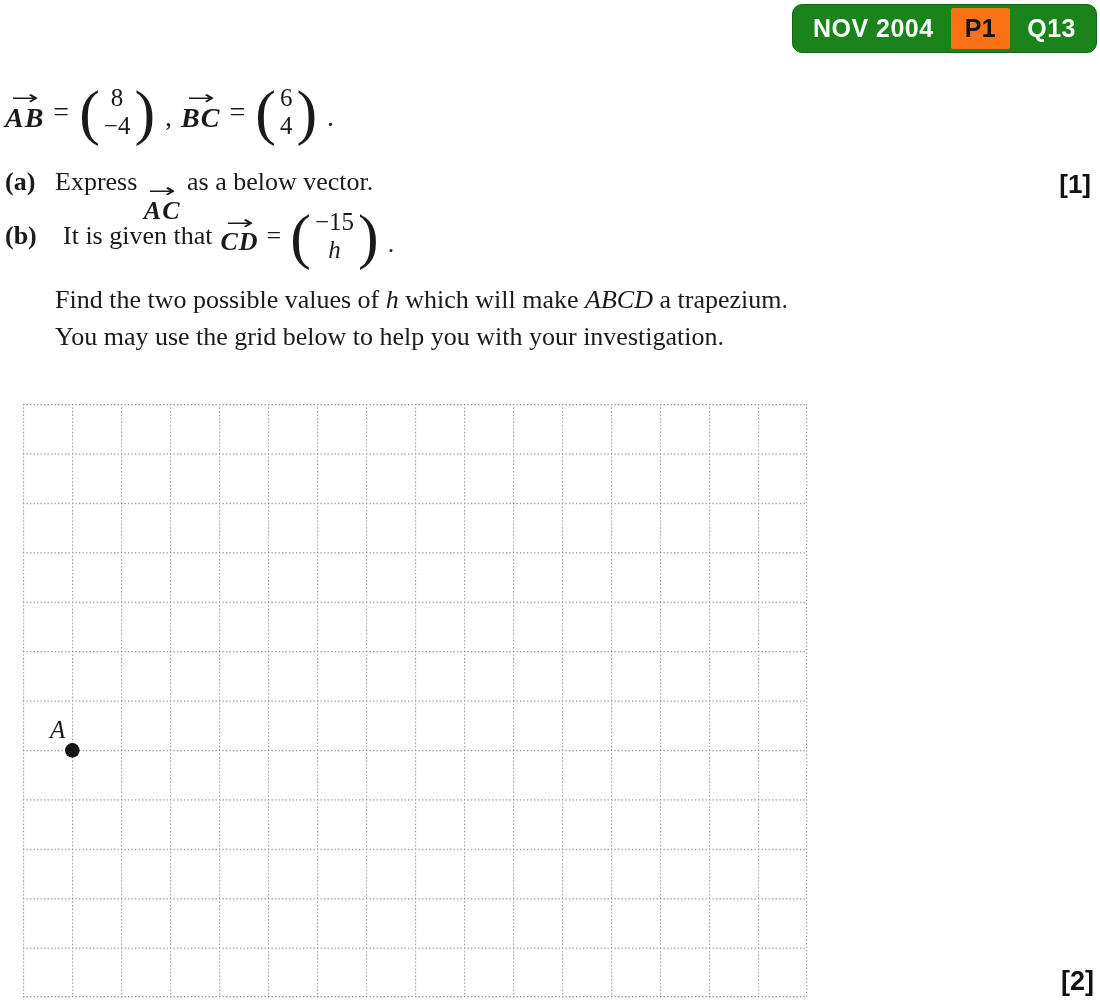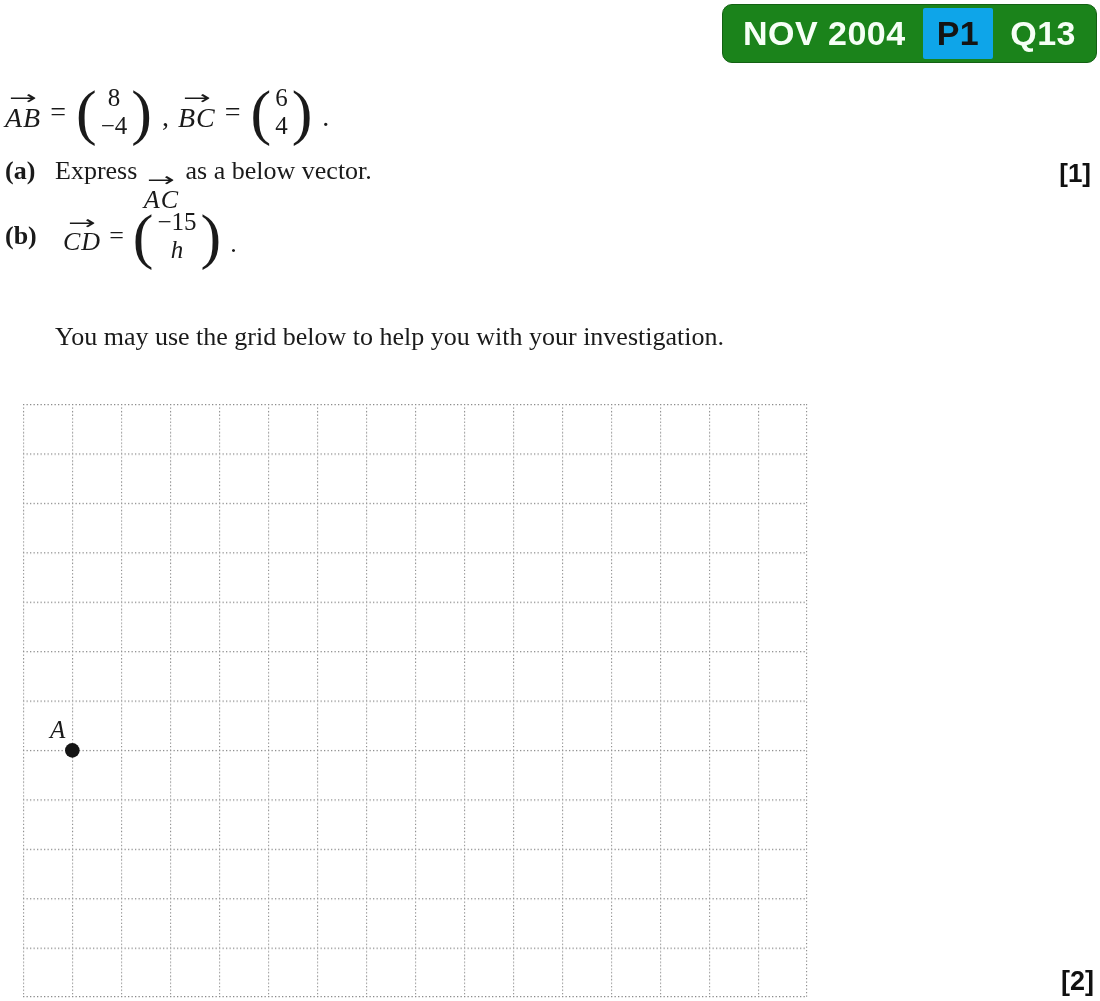--- a/index.html
+++ b/index.html
@@ -6,47 +6,47 @@
   .page {
     position:relative; width:1100px; height:1001px; background:#ffffff;
     font-family:"Liberation Serif","DejaVu Serif",serif; color:#1a1a1a; overflow:hidden;
   }
 
   
   .badge {
     position:absolute; top:4px; right:3px;
     display:flex; align-items:stretch;
     background:#1b831b; border:1px solid #136113; border-radius:10px; padding:3px;
-    font-family:"Liberation Sans","DejaVu Sans",sans-serif; font-weight:700; font-size:34px;
+    font-family:"Liberation Sans","DejaVu Sans",sans-serif; font-weight:700; font-size:25px;
   }
   .badge-seg { display:flex; align-items:center; padding:6px 17px; color:#f6fff6; letter-spacing:0.5px; }
-  .badge-seg.paper { background:#0ea5e9; color:#141414; border-radius:2px; padding:6px 14px; }
+  .badge-seg.paper { background:#f97316; color:#141414; border-radius:2px; padding:6px 14px; }
 
   
   .vec { display:inline-flex; flex-direction:column; align-items:center; line-height:1; }
   .vec .arrow {
     font-family:"DejaVu Sans",sans-serif; font-size:19px; line-height:0.62;
     transform:scaleX(1.75); transform-origin:center; margin-bottom:1px;
   }
-  .vec .vname { font-style:italic; letter-spacing:1px; }
+  .vec .vname { font-style:italic; letter-spacing:1px;font-weight:bold; }
 
   .cvec { display:inline-flex; align-items:center; }
   .cvec .paren { font-size:62px; font-weight:400; line-height:0.78; padding:0 1px; }
   .cvec .col { display:inline-flex; flex-direction:column; align-items:center;
                font-size:25px; line-height:1.14; padding:0 3px; }
   .it { font-style:italic; }
 
   .baseline { align-self:flex-end; padding-bottom:15px; }
 
   
   .intro-formula {
     position:absolute; left:5px; top:76px; height:72px;
     display:flex; align-items:center; gap:9px; font-size:28px;
   }
-  .part-a { position:absolute; left:5px; top:156px; width:1092px; font-size:26px; white-space:pre-wrap; }
+  .part-a { position:absolute; left:5px; top:167px; width:1092px; font-size:26px; white-space:pre-wrap; }
   .part-a .vec { vertical-align:-7px; font-size:26px; }
   .plabel { display:inline-block; width:50px; font-weight:700; }
   .marks { position:absolute; right:6px; top:2px;
            font-family:"Liberation Sans","DejaVu Sans",sans-serif; font-weight:700; font-size:26px; color:#111; }
   .part-b {
     position:absolute; left:5px; top:198px; height:76px;
     display:flex; align-items:center; gap:8px; font-size:26px;
   }
   .part-b .plabel { flex:none; }
   .text-row { position:absolute; left:55px; font-size:26px; white-space:pre-wrap; }
@@ -98,36 +98,38 @@
       </span>
       <span class="paren">)</span>
     </span>
     <span class="baseline">.</span>
   </div>
 
   <div class="part-a"><span class="plabel">(a)</span><span>Express </span><span class="vec"><span class="arrow">→</span><span class="vname">AC</span></span><span> as a below vector.</span><span class="marks">[1]</span></div>
 
   <div class="part-b">
     <span class="plabel">(b)</span>
+    <span>It is given that</span>
     <span class="vec">
       <span class="arrow">→</span>
       <span class="vname">CD</span>
     </span>
     <span>=</span>
     <span class="cvec">
       <span class="paren">(</span>
       <span class="col">
         <span>−15</span>
         <span class="it">h</span>
       </span>
       <span class="paren">)</span>
     </span>
     <span class="baseline">.</span>
   </div>
 
+  <div class="text-row find-row"><span>Find the two possible values of </span><span class="it">h</span><span> which will make </span><span class="it">ABCD</span><span> a trapezium.</span></div>
 
   <div class="text-row hint-row">You may use the grid below to help you with your investigation.</div>
 
   <div class="grid-wrap">
     <svg width="785" height="594" viewBox="0 0 785 594">
       <defs>
         <pattern id="gc" width="49" height="49.42" patternUnits="userSpaceOnUse">
           <path d="M0 0.6 H49 M0.6 0 V49.42" fill="none" stroke="#8a8a8a" stroke-width="1.1" stroke-dasharray="1.3 2.2"></path>
         </pattern>
       </defs>

